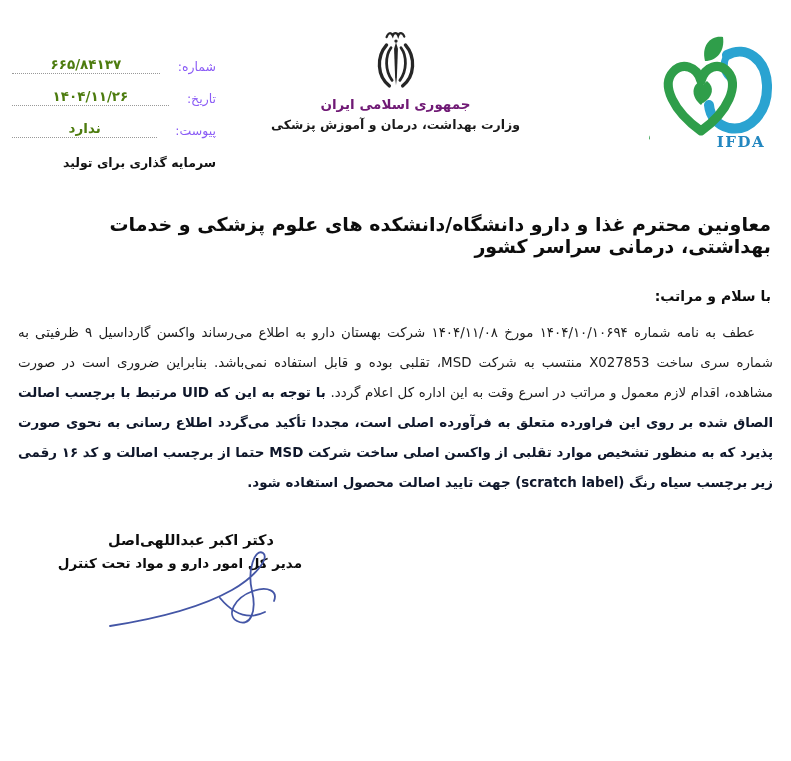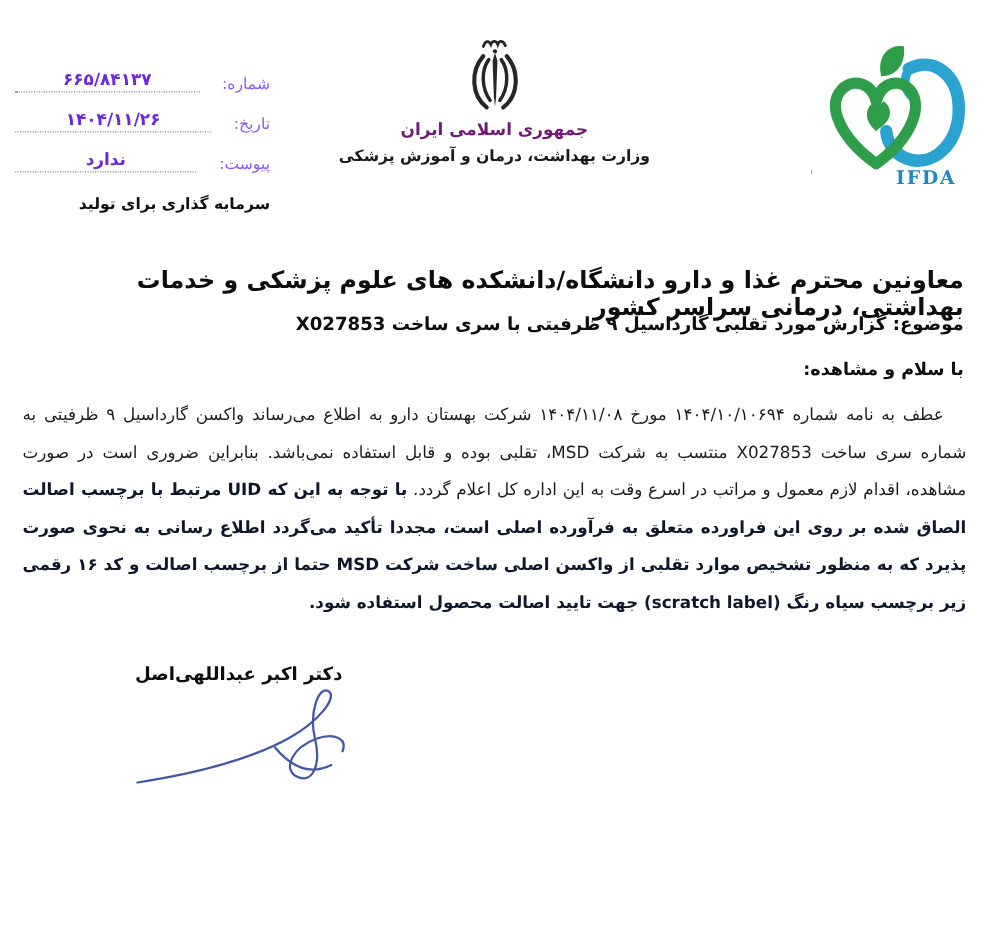--- a/index.html
+++ b/index.html
@@ -10,21 +10,21 @@
     direction:rtl;
     font-family:"DejaVu Sans",sans-serif;
     color:#1c1c1c;
     overflow:hidden;
   }
   
   .lh-left{position:absolute;left:12px;top:50px;width:204px;}
   .meta-row{display:flex;align-items:flex-end;height:24px;margin-bottom:8px;}
   .meta-label{font-size:12.5px;color:#8b5cf6;white-space:nowrap;margin-left:18px;}
   .meta-value{
-    flex:1;text-align:center;font-weight:bold;font-size:13.5px;color:#6d28d9;
+    flex:1;text-align:center;font-weight:bold;font-size:13.5px;color:#4d7c0f;
     border-bottom:1px dotted #999;padding-bottom:1px;white-space:nowrap;
   }
   .meta-slogan{
     margin-top:17px;margin-left:56px;text-align:left;
     font-weight:bold;font-size:12.5px;color:#111;white-space:nowrap;
   }
   .lh-center{
     position:absolute;left:50%;top:30px;transform:translateX(-50%);
     width:320px;text-align:center;
   }
@@ -109,27 +109,27 @@
       <path d="M52 72 C42 64 42 52 52 48 C58 56 58 66 52 72 Z" fill="#2f9e4a"></path>
       <path d="M54 70 C64 64 66 54 58 48 C50 54 48 62 54 70 Z" fill="#2f9e4a"></path>
 
       <text x="2" y="106" fill="#2f9e4a" font-size="10" font-weight="bold" font-family="DejaVu Sans, sans-serif" transform="rotate(-14 2 106)">سازمان غذا و دارو</text>
 
       <text x="92" y="114" fill="#2387c0" font-size="15" font-weight="bold" text-anchor="middle" letter-spacing="1.5" font-family="DejaVu Serif, serif">IFDA</text>
     </svg>
   </div>
 
   <p class="addressee">معاونین محترم غذا و دارو دانشگاه/دانشکده های علوم پزشکی و خدمات بهداشتی، درمانی سراسر کشور</p>
-  <p class="subject">موضوع: گزارش مورد تقلبی گارداسیل ۹ ظرفیتی با سری ساخت X027853</p>
-  <p class="salutation">با سلام و مشاهده:</p>
+  <p class="salutation">با سلام و مراتب:</p>
 
   <p class="body-par"><span>عطف به نامه شماره ۱۴۰۴/۱۰/۱۰۶۹۴ مورخ ۱۴۰۴/۱۱/۰۸ شرکت بهستان دارو به اطلاع می‌رساند واکسن گارداسیل ۹ ظرفیتی به شماره سری ساخت X027853 منتسب به شرکت MSD، تقلبی بوده و قابل استفاده نمی‌باشد. بنابراین ضروری است در صورت مشاهده، اقدام لازم معمول و مراتب در اسرع وقت به این اداره کل اعلام گردد. </span><b>با توجه به این که UID مرتبط با برچسب اصالت الصاق شده بر روی این فراورده متعلق به فرآورده اصلی است، مجددا تأکید می‌گردد اطلاع رسانی به نحوی صورت پذیرد که به منظور تشخیص موارد تقلبی از واکسن اصلی ساخت شرکت MSD حتما از برچسب اصالت و کد ۱۶ رقمی زیر برچسب سیاه رنگ (scratch label) جهت تایید اصالت محصول استفاده شود.</b></p>
 
   <div class="signature-block">
     <div class="sig-name">دکتر اکبر عبداللهی‌اصل</div>
+    <div class="sig-title">مدیر کل امور دارو و مواد تحت کنترل</div>
   </div>
   <svg class="sig-ink" width="225" height="100" viewBox="0 0 225 100" aria-hidden="true">
     <path d="M10 80 C55 73 100 62 132 44 C155 31 170 12 163 7 C155 2 147 24 152 45
              C157 66 150 82 137 75 C126 69 134 52 153 45 C168 40 178 45 174 55
              M120 52 C130 64 145 76 165 66" fill="none" stroke="#4456a6" stroke-width="1.8" stroke-linecap="round"></path>
   </svg>
 
 </div>
 
 </body></html>

